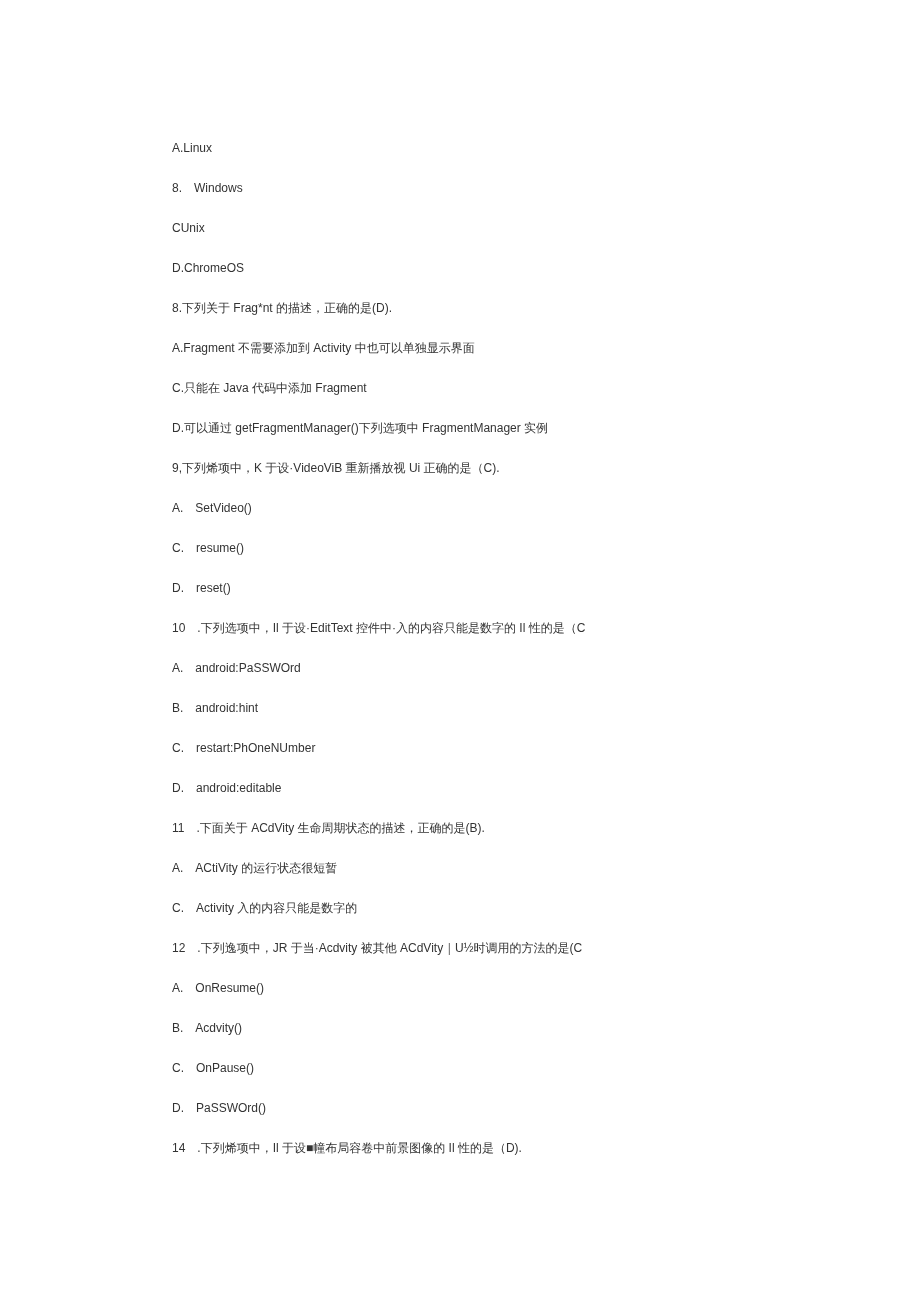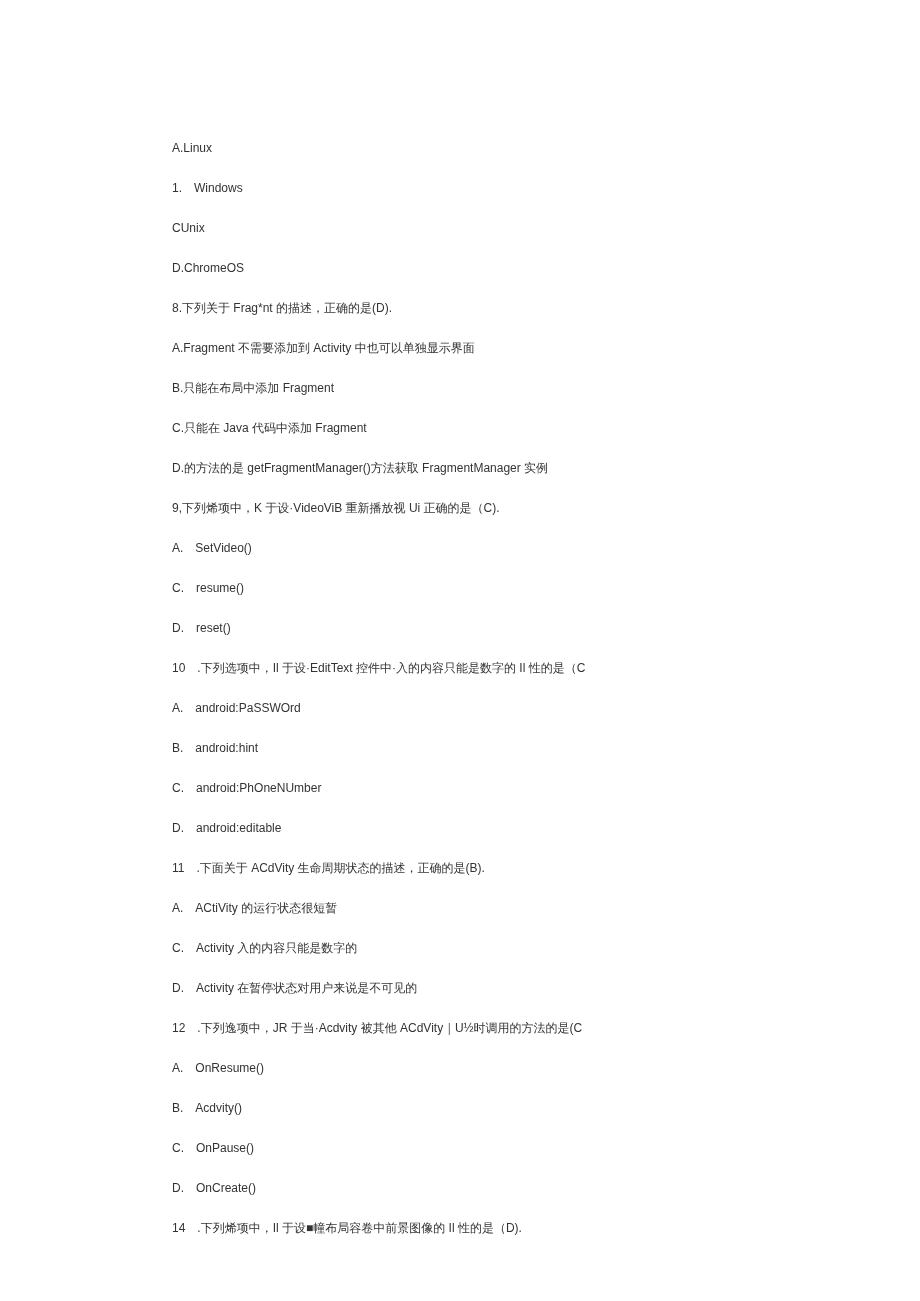--- a/index.html
+++ b/index.html
@@ -22,40 +22,38 @@
     .indent {
       padding-left: 28px;
       text-indent: -28px;
     }
   </style>
 </head>
 <body>
 
 <div id="content">
     <div class="line">A.Linux</div>
-    <div class="line">1.　Windows</div>
+    <div class="line">8.　Windows</div>
     <div class="line">CUnix</div>
     <div class="line">D.ChromeOS</div>
     <div class="line">8.下列关于 Frag*nt 的描述，正确的是(D).</div>
     <div class="line">A.Fragment 不需要添加到 Activity 中也可以单独显示界面</div>
-    <div class="line">B.只能在布局中添加 Fragment</div>
     <div class="line">C.只能在 Java 代码中添加 Fragment</div>
-    <div class="line">D.的方法的是 getFragmentManager()方法获取 FragmentManager 实例</div>
+    <div class="line">D.可以通过 getFragmentManager()下列选项中 FragmentManager 实例</div>
     <div class="line">9,下列烯项中，K 于设·VideoViB 重新播放视 Ui 正确的是（C).</div>
     <div class="line indent">A.　SetVideo()</div>
     <div class="line indent">C.　resume()</div>
     <div class="line indent">D.　reset()</div>
     <div class="line indent">10　.下列选项中，Il 于设·EditText 控件中·入的内容只能是数字的 Il 性的是（C</div>
     <div class="line indent">A.　android:PaSSWOrd</div>
     <div class="line indent">B.　android:hint</div>
-    <div class="line indent">C.　android:PhOneNUmber</div>
+    <div class="line indent">C.　restart:PhOneNUmber</div>
     <div class="line indent">D.　android:editable</div>
     <div class="line indent">11　.下面关于 ACdVity 生命周期状态的描述，正确的是(B).</div>
     <div class="line indent">A.　ACtiVity 的运行状态很短暂</div>
     <div class="line indent">C.　Activity 入的内容只能是数字的</div>
-    <div class="line indent">D.　Activity 在暂停状态对用户来说是不可见的</div>
     <div class="line indent">12　.下列逸项中，JR 于当·Acdvity 被其他 ACdVity｜U½时调用的方法的是(C</div>
     <div class="line indent">A.　OnResume()</div>
     <div class="line indent">B.　Acdvity()</div>
     <div class="line indent">C.　OnPause()</div>
-    <div class="line indent">D.　OnCreate()</div>
+    <div class="line indent">D.　PaSSWOrd()</div>
     <div class="line indent">14　.下列烯项中，Il 于设■幢布局容卷中前景图像的 Il 性的是（D).</div>
   </div>
 
 </body></html>

